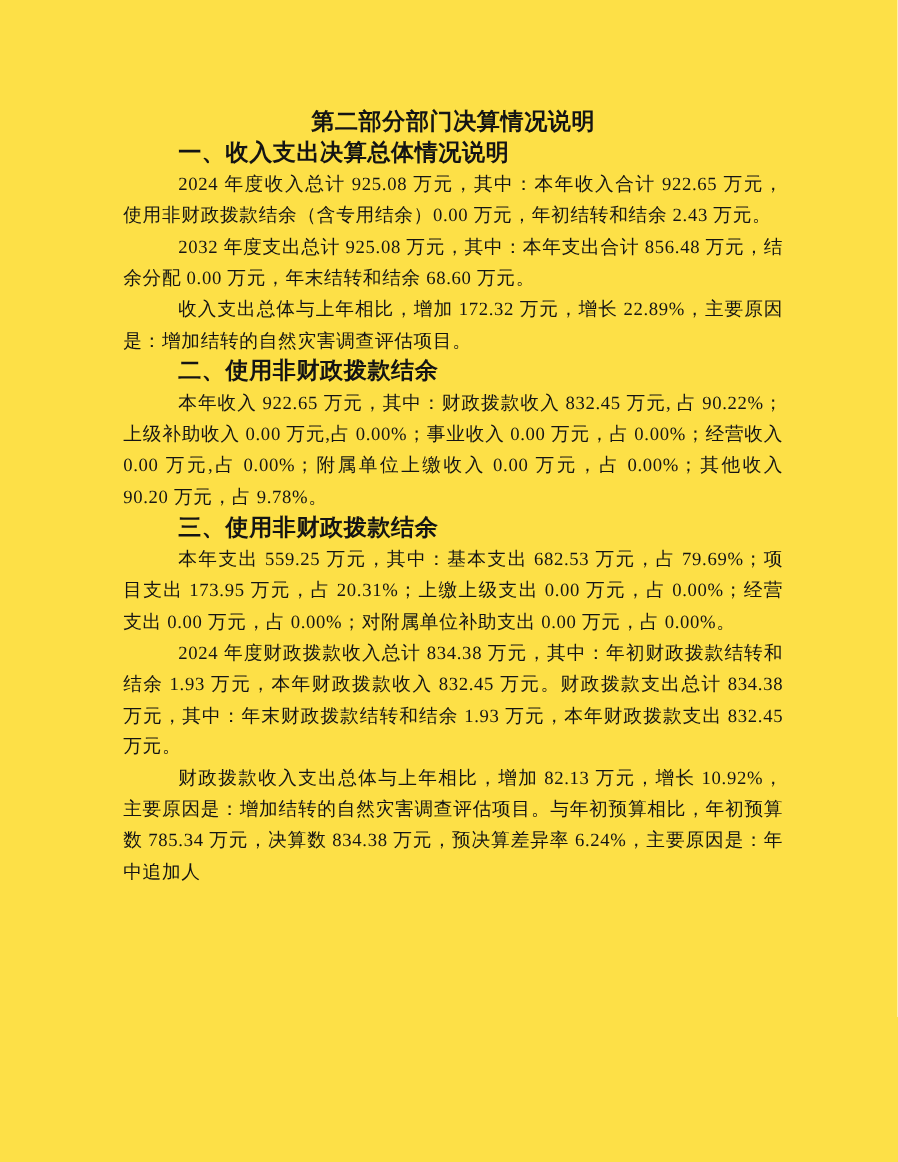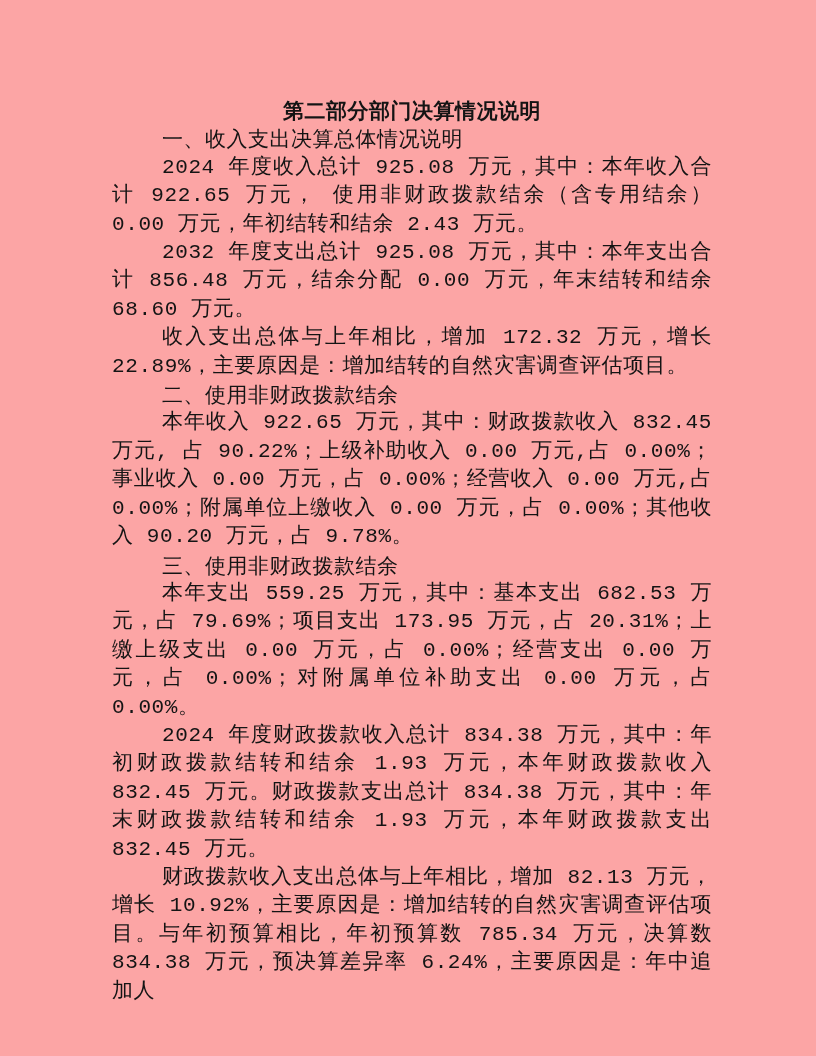--- a/index.html
+++ b/index.html
@@ -4,50 +4,50 @@
 <style>
   html, body {
     margin: 0;
     padding: 0;
     background: #ffffff;
   }
   .page {
     position: relative;
     width: 816px;
     height: 1056px;
-    background: #fca5a5;
+    background: #fde047;
     overflow: hidden;
     color: #141414;
   }
   .content {
     position: absolute;
     left: 112px;
     top: 97px;
     width: 600px;
   }
   .doc-title {
     font-family: "Liberation Sans", "DejaVu Sans", sans-serif;
     font-weight: bold;
     font-size: 21px;
     line-height: 28.4px;
     text-align: center;
     letter-spacing: 0.5px;
     white-space: nowrap;
   }
   .section-heading {
     font-family: "Liberation Sans", "DejaVu Sans", sans-serif;
-    font-weight: normal;
+    font-weight: bold;
     font-size: 21px;
     line-height: 28.4px;
     text-indent: 50px;
     letter-spacing: 0.5px;
   }
   .para {
-    font-family: Liberation Mono, monospace;
-    font-size: 21px;
+    font-family: Liberation Serif, serif;
+    font-size: 17px;
     line-height: 28.4px;
     text-indent: 50px;
     text-align: justify;
     letter-spacing: 0.6px;
     margin: 0;
   }
   .section { margin: 0; }
 </style>
 </head>
 <body>

